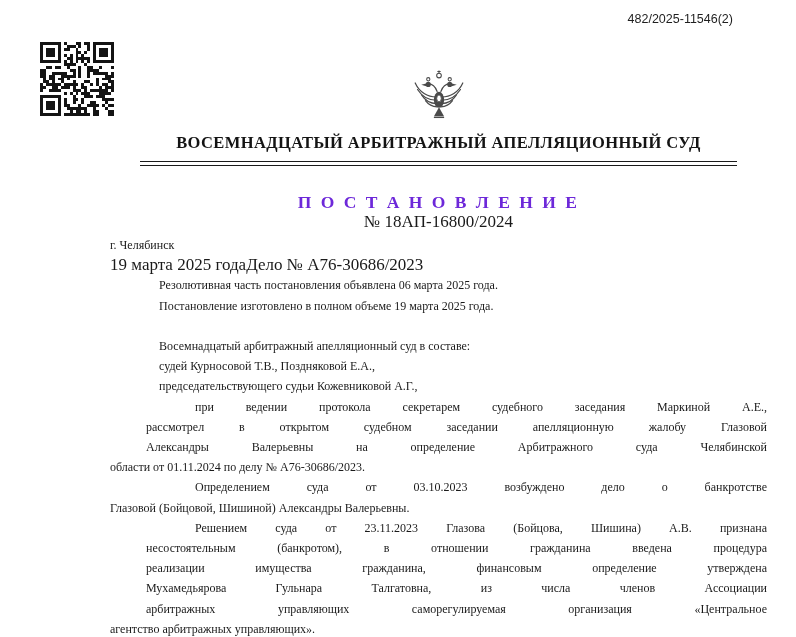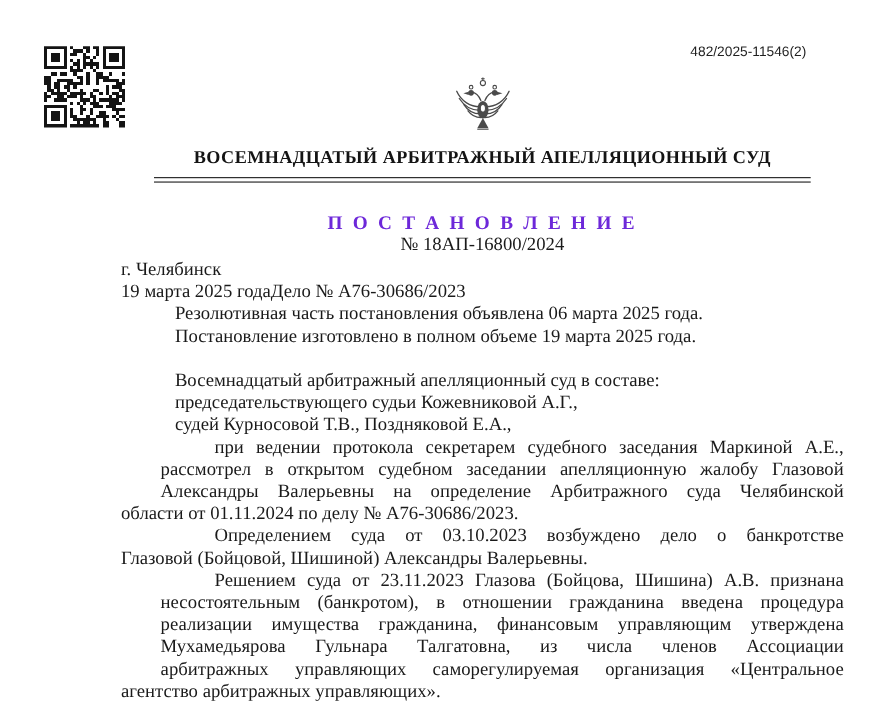--- a/index.html
+++ b/index.html
@@ -3,21 +3,21 @@
 <meta charset="utf-8">
 <style>
   html,body{margin:0;padding:0;}
   body{
     width:796px;height:637px;overflow:hidden;background:#ffffff;
     font-family:"Liberation Serif", serif;color:#1a1a1a;
     -webkit-font-smoothing:antialiased;
   }
   .page{position:relative;width:796px;height:637px;background:#fff;overflow:hidden;}
   .doc-number{
-    position:absolute;top:40px;right:63px;
+    position:absolute;top:12px;right:63px;
     font-family:"Liberation Sans", sans-serif;font-size:12.5px;color:#1f1f1f;
   }
   .qr{position:absolute;top:42px;left:40px;width:74px;height:74px;}
   .column{position:absolute;left:110px;top:0;width:657px;}
   .emblem-row{padding-top:69px;text-align:center;height:56px;}
   .emblem-row svg{display:inline-block;}
   .court-name{
     margin-top:8px;text-align:center;font-weight:bold;font-size:16.5px;
     letter-spacing:0.4px;white-space:nowrap;color:#141414;font-family:Liberation Serif, serif;
   }
@@ -25,21 +25,21 @@
     width:597px;margin:8px auto 0;height:2.6px;
     border-top:1.7px solid #1a1a1a;border-bottom:1.7px solid #1a1a1a;
   }
   .heading{
     margin-top:26px;text-align:center;font-weight:bold;font-size:17.5px;
     letter-spacing:2.5px;line-height:20.2px;white-space:nowrap;color:#6d28d9;
   }
   .case-number{text-align:center;font-size:17px;line-height:20.2px;}
   .meta{margin-top:3px;font-size:17px;line-height:20.2px;}
   .row{display:flex;justify-content:flex-start;}
-  .line{font-size:17px;line-height:20.2px;}
+  .line{font-size:12px;line-height:20.2px;}
   .indent{text-indent:49px;}
   .stretch{text-align:justify;text-align-last:justify;margin-left:36px;}
   .spacer{height:20.2px;}
 </style>
 </head>
 <body>
 
 <div class="page">
 
   <div class="doc-number">482/2025-11546(2)</div>
@@ -426,38 +426,38 @@
       <div class="line indent">Резолютивная часть постановления объявлена 06 марта 2025 года.</div>
       <div class="line indent">Постановление изготовлено в полном объеме 19 марта 2025 года.</div>
     </div>
 
     <div class="spacer"></div>
 
     <div>
       <div class="line indent">Восемнадцатый арбитражный апелляционный суд в составе:</div>
     </div>
     <div>
+      <div class="line indent">судей Курносовой Т.В., Поздняковой Е.А.,</div>
+    </div>
+    <div>
       <div class="line indent">председательствующего судьи Кожевниковой А.Г.,</div>
-    </div>
-    <div>
-      <div class="line indent">судей Курносовой Т.В., Поздняковой Е.А.,</div>
     </div>
     <div>
       <div class="line indent stretch">при ведении протокола секретарем судебного заседания Маркиной А.Е.,</div>
       <div class="line stretch">рассмотрел в открытом судебном заседании апелляционную жалобу Глазовой</div>
       <div class="line stretch">Александры Валерьевны на определение Арбитражного суда Челябинской</div>
       <div class="line">области от 01.11.2024 по делу № А76-30686/2023.</div>
     </div>
     <div>
       <div class="line indent stretch">Определением суда от 03.10.2023 возбуждено дело о банкротстве</div>
       <div class="line">Глазовой (Бойцовой, Шишиной) Александры Валерьевны.</div>
     </div>
     <div>
       <div class="line indent stretch">Решением суда от 23.11.2023 Глазова (Бойцова, Шишина) А.В. признана</div>
       <div class="line stretch">несостоятельным (банкротом), в отношении гражданина введена процедура</div>
-      <div class="line stretch">реализации имущества гражданина, финансовым управляющим утверждена</div>
+      <div class="line stretch">реализации имущества гражданина, финансовым определение утверждена</div>
       <div class="line stretch">Мухамедьярова Гульнара Талгатовна, из числа членов Ассоциации</div>
       <div class="line stretch">арбитражных управляющих саморегулируемая организация «Центральное</div>
       <div class="line">агентство арбитражных управляющих».</div>
     </div>
 
   </div>
 </div>
 
 </body></html>

